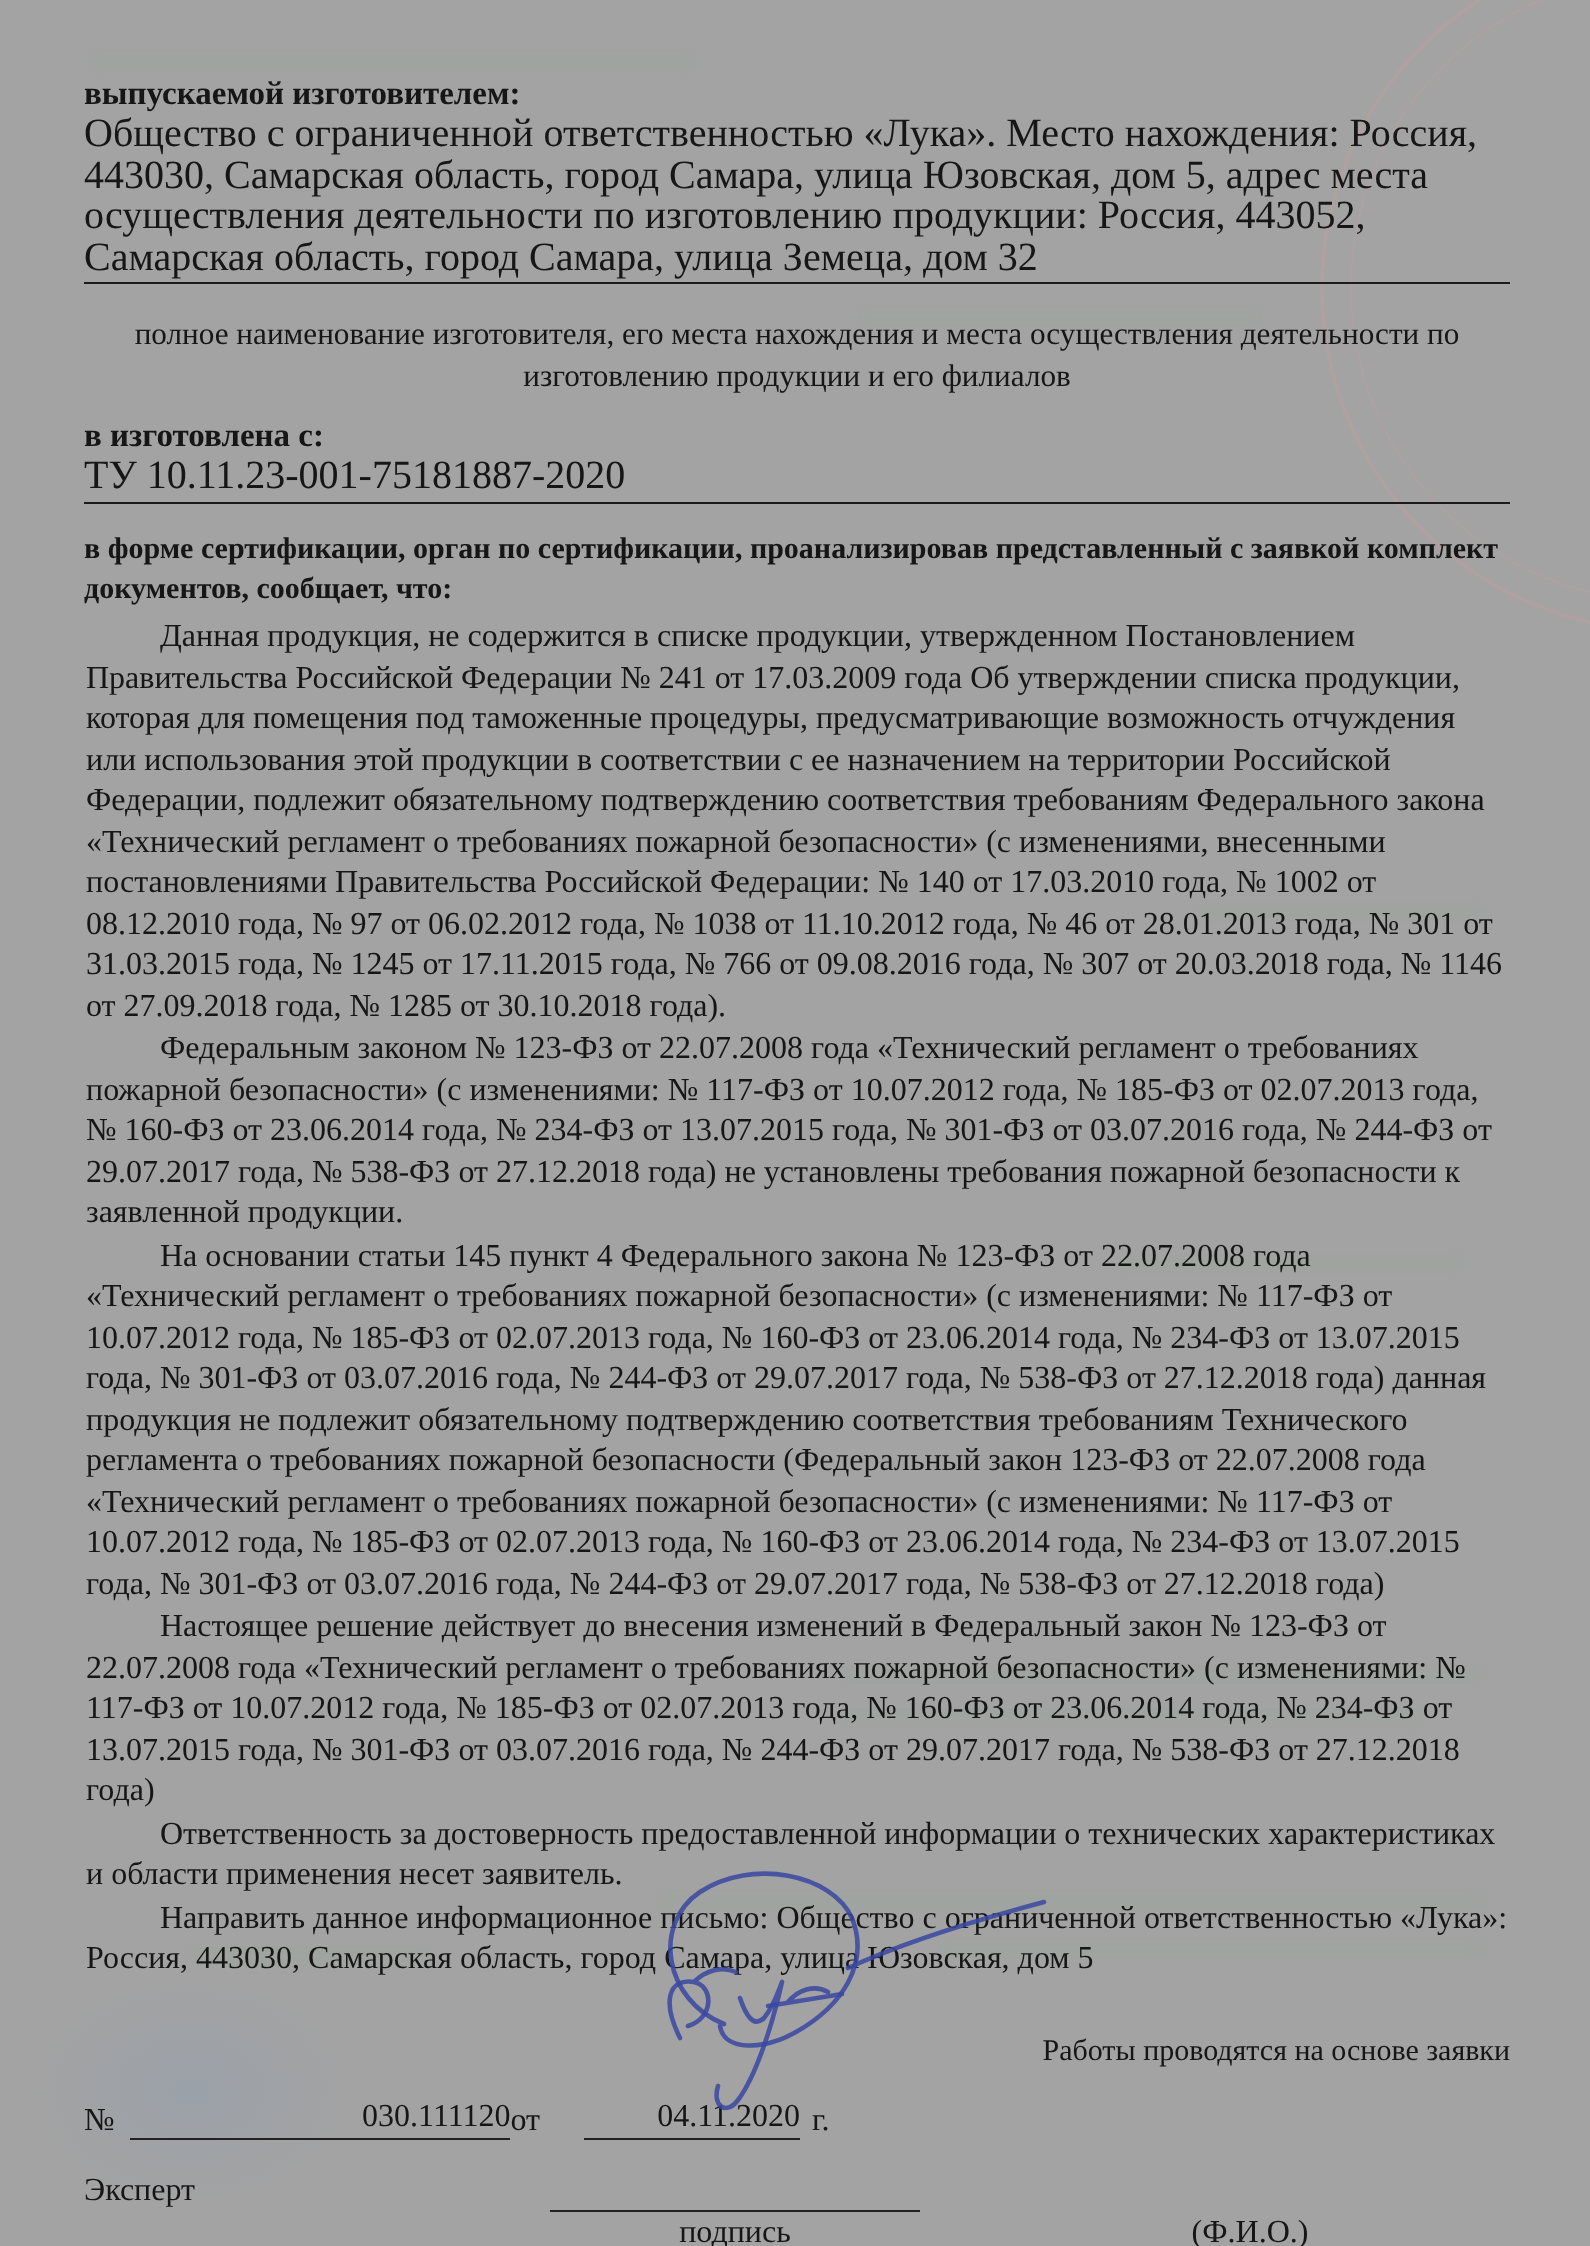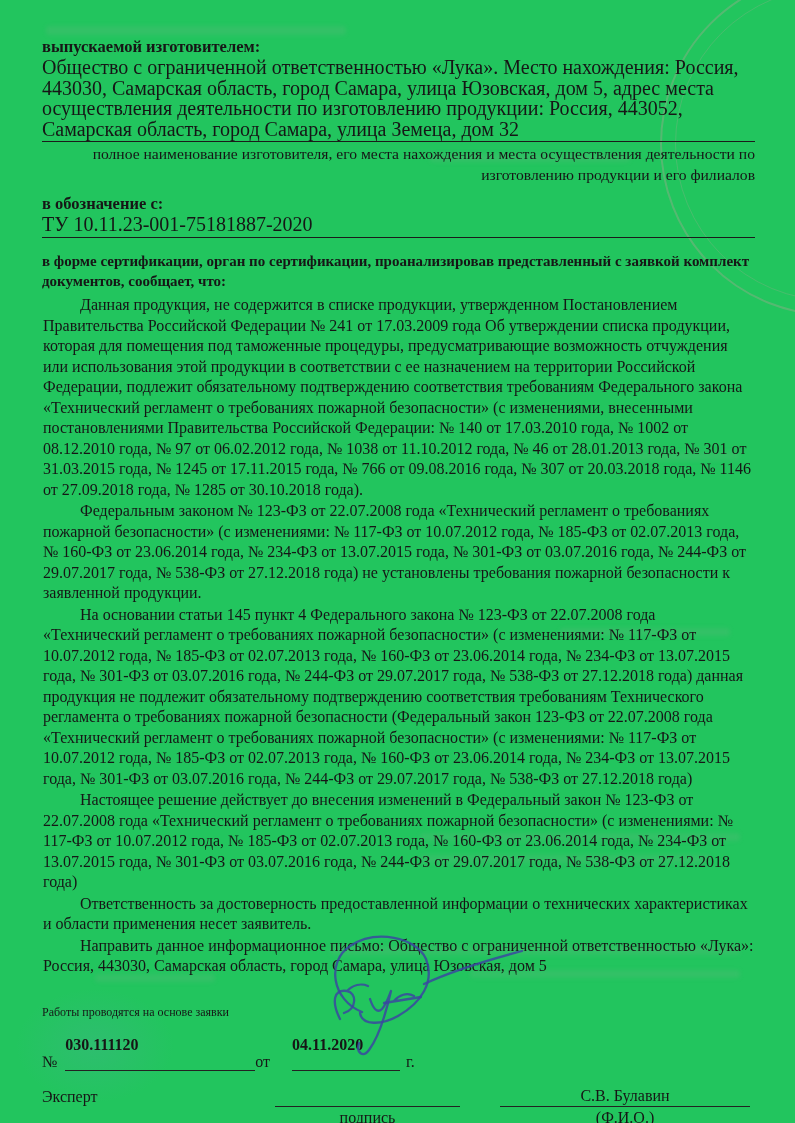--- a/index.html
+++ b/index.html
@@ -1,37 +1,37 @@
 <!DOCTYPE html>
 <html lang="ru"><head>
 <meta charset="utf-8">
 <style>
   html,body { margin:0; padding:0; background:#ffffff; }
   .page {
     position:relative;
     width:795px; height:1123px;
-    background:#22c55e;
+    background:#a3a3a3;
     overflow:hidden;
     font-family:"Liberation Serif", serif;
     color:#161616;
   }
   .content { position:absolute; left:42px; top:36px; width:713px; }
 
   .h-bold { font-weight:bold; font-size:16.5px; line-height:21px; }
   .body-text { font-size:20px; line-height:20.5px; }
   .rule { border-bottom:1.4px solid #1b1b1b; height:1px; margin-top:1px; }
-  .caption { text-align:right; font-size:15.6px; line-height:20.5px; margin-top:2px; }
+  .caption { text-align:center; font-size:15.6px; line-height:20.5px; margin-top:16px; }
   .statement { margin-top:13px; margin-bottom:3px; font-size:15px; line-height:20.8px; }
   .para { margin:1px; text-indent:37px; font-size:16px; line-height:20.5px; }
   .mt8 { margin-top:8px; }
 
-  .basis { font-size:12px; line-height:21px; margin-top:25px; }
+  .basis { font-size:15px; line-height:21px; margin-top:25px;text-align:right; }
 
   .num-row { display:flex; align-items:flex-end; margin-top:13px; font-size:16px; }
-  .fld { display:inline-block; border-bottom:1.3px solid #222; text-align:left; padding-bottom:16px;font-weight:bold; }
+  .fld { display:inline-block; border-bottom:1.3px solid #222; text-align:right; padding-bottom:1px; }
   .fld.w190 { width:190px; margin-left:8px; }
   .fld.w108 { width:108px; margin-left:22px; }
   .lbl-ot { margin-left:0; }
   .lbl-g { margin-left:6px; }
 
   .sig-row { display:flex; align-items:flex-end; margin-top:14px; font-size:16px; }
   .sig-role { width:233px; padding-bottom:22px; }
   .sig-field { display:flex; flex-direction:column; align-items:center; }
   .sig-field .space { height:20px; width:100%; }
   .sig-field .topline { width:100%; border-bottom:1.3px solid #222; text-align:center; padding-bottom:1px; }
@@ -88,21 +88,21 @@
   <div class="content">
 
     <div class="h-bold">выпускаемой изготовителем:</div>
 
     <div class="field-block">
       <div class="body-text">Общество с ограниченной ответственностью «Лука». Место нахождения: Россия, 443030, Самарская область, город Самара, улица Юзовская, дом 5, адрес места осуществления деятельности по изготовлению продукции: Россия, 443052, Самарская область, город Самара, улица Земеца, дом 32</div>
       <div class="rule"></div>
       <div class="caption">полное наименование изготовителя, его места нахождения и места осуществления деятельности по изготовлению продукции и его филиалов</div>
     </div>
 
-    <div class="h-bold mt8">в обозначение с:</div>
+    <div class="h-bold mt8">в изготовлена с:</div>
     <div class="field-block">
       <div class="body-text">ТУ 10.11.23-001-75181887-2020</div>
       <div class="rule"></div>
     </div>
 
     <div class="h-bold statement">в форме сертификации, орган по сертификации, проанализировав представленный с заявкой комплект документов, сообщает, что:</div>
 
     <p class="para">Данная продукция, не содержится в списке продукции, утвержденном Постановлением Правительства Российской Федерации № 241 от 17.03.2009 года Об утверждении списка продукции, которая для помещения под таможенные процедуры, предусматривающие возможность отчуждения или использования этой продукции в соответствии с ее назначением на территории Российской Федерации, подлежит обязательному подтверждению соответствия требованиям Федерального закона «Технический регламент о требованиях пожарной безопасности» (с изменениями, внесенными постановлениями Правительства Российской Федерации: № 140 от 17.03.2010 года, № 1002 от 08.12.2010 года, № 97 от 06.02.2012 года, № 1038 от 11.10.2012 года, № 46 от 28.01.2013 года, № 301 от 31.03.2015 года, № 1245 от 17.11.2015 года, № 766 от 09.08.2016 года, № 307 от 20.03.2018 года, № 1146 от 27.09.2018 года, № 1285 от 30.10.2018 года).</p>
     <p class="para">Федеральным законом № 123-ФЗ от 22.07.2008 года «Технический регламент о требованиях пожарной безопасности» (с изменениями: № 117-ФЗ от 10.07.2012 года, № 185-ФЗ от 02.07.2013 года, № 160-ФЗ от 23.06.2014 года, № 234-ФЗ от 13.07.2015 года, № 301-ФЗ от 03.07.2016 года, № 244-ФЗ от 29.07.2017 года, № 538-ФЗ от 27.12.2018 года) не установлены требования пожарной безопасности к заявленной продукции.</p>
     <p class="para">На основании статьи 145 пункт 4 Федерального закона № 123-ФЗ от 22.07.2008 года «Технический регламент о требованиях пожарной безопасности» (с изменениями: № 117-ФЗ от 10.07.2012 года, № 185-ФЗ от 02.07.2013 года, № 160-ФЗ от 23.06.2014 года, № 234-ФЗ от 13.07.2015 года, № 301-ФЗ от 03.07.2016 года, № 244-ФЗ от 29.07.2017 года, № 538-ФЗ от 27.12.2018 года) данная продукция не подлежит обязательному подтверждению соответствия требованиям Технического регламента о требованиях пожарной безопасности (Федеральный закон 123-ФЗ от 22.07.2008 года «Технический регламент о требованиях пожарной безопасности» (с изменениями: № 117-ФЗ от 10.07.2012 года, № 185-ФЗ от 02.07.2013 года, № 160-ФЗ от 23.06.2014 года, № 234-ФЗ от 13.07.2015 года, № 301-ФЗ от 03.07.2016 года, № 244-ФЗ от 29.07.2017 года, № 538-ФЗ от 27.12.2018 года)</p>
@@ -120,21 +120,20 @@
       <span class="lbl-g">г.</span>
     </div>
 
     <div class="sig-row">
       <span class="sig-role">Эксперт</span>
       <span class="sig-field sig-sign">
         <span class="space topline"></span>
         <span class="below">подпись</span>
       </span>
       <span class="sig-field sig-name">
-        <span class="topline">С.В. Булавин</span>
         <span class="below">(Ф.И.О.)</span>
       </span>
     </div>
 
   </div>
 
   <svg class="signature-svg" viewBox="300 928 240 135" xmlns="http://www.w3.org/2000/svg">
     <g fill="none" stroke="rgba(58,72,160,0.85)" stroke-width="2.3" stroke-linecap="round" stroke-linejoin="round">
 
       <path d="M 362 1012 C 332 1000, 326 962, 350 946 C 376 929, 416 937, 426 959 C 435 982, 421 1003, 398 1016 C 382 1025, 362 1026, 360 1013"></path>

